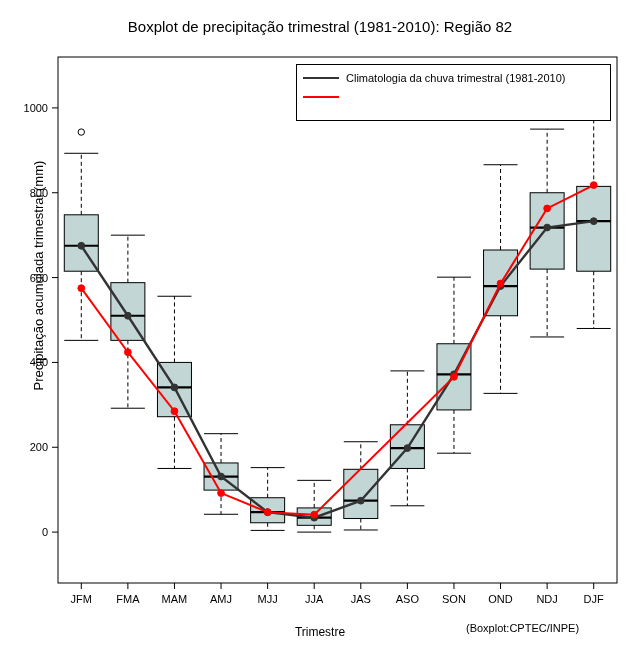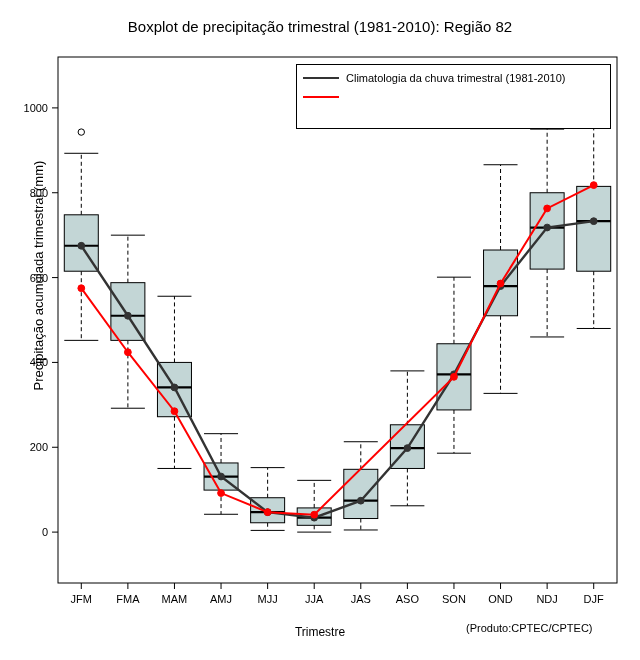--- a/index.html
+++ b/index.html
@@ -10,21 +10,21 @@
     color:#000000;
     overflow:hidden;
   }
   #root { position:relative; width:640px; height:660px; }
   #title {
     position:absolute; left:0; top:18px; width:640px;
     text-align:center; font-size:15px; font-weight:normal;
   }
   #chart-svg { position:absolute; left:0; top:0; }
   #legend-box {
-    position:absolute; left:296px; top:64px; width:315px; height:65px;
+    position:absolute; left:296px; top:64px; width:315px; height:57px;
     border:1px solid #000000; background:#ffffff;
     box-sizing:border-box;
     padding-left:28px;
   }
   .legend-row {
     position:absolute; left:6px; height:16px;
     display:flex; align-items:center;
   }
   .legend-row.r1 { top:5px; }
   .legend-row.r2 { top:24px; }
@@ -193,15 +193,15 @@
       <span class="legend-line" style="border-top-color:#333333;"></span>
       <span class="legend-label">Climatologia da chuva trimestral (1981-2010)</span>
     </div>
     <div class="legend-row r2">
       <span class="legend-line" style="border-top-color:#ff0000;"></span>
     </div>
   </div>
 
   <div id="ylabel">Precipitação acumulada trimestral (mm)</div>
   <div id="xlabel">Trimestre</div>
-  <div id="credit">(Produto:CPTEC/CPTEC)</div>
+  <div id="credit">(Boxplot:CPTEC/INPE)</div>
 
 </div>
 
 </body></html>

